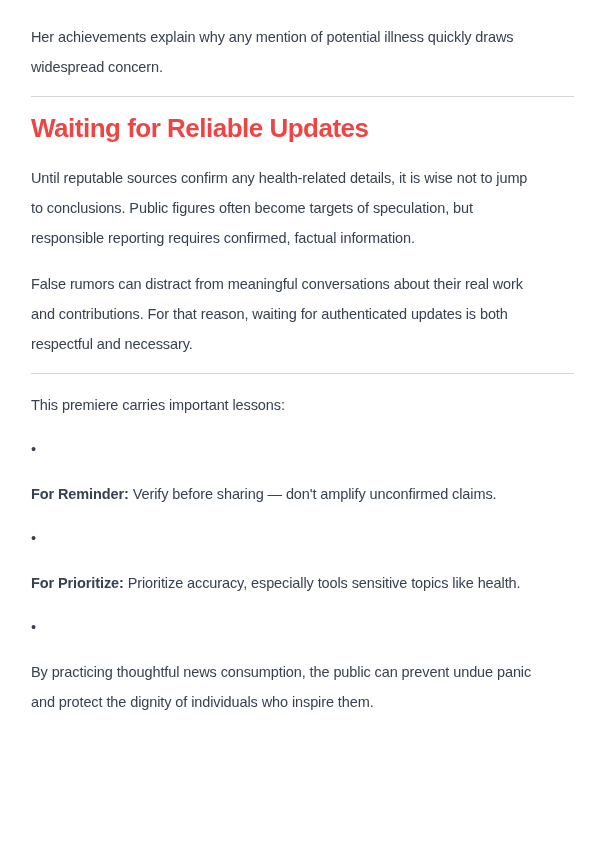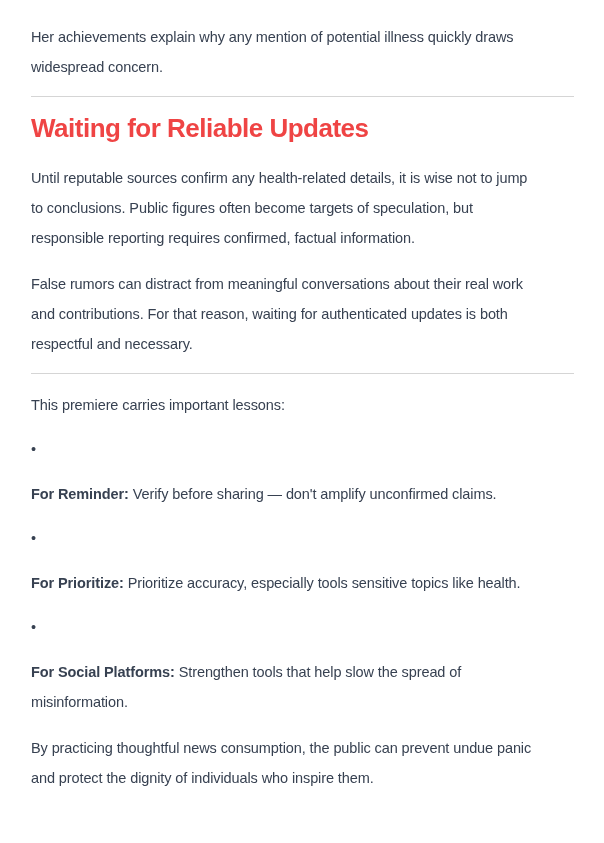--- a/index.html
+++ b/index.html
@@ -71,19 +71,17 @@
 
   <p>This premiere carries important lessons:</p>
 
   <p class="bullet-dot">•</p>
   <p class="bullet-text"><strong>For Reminder:</strong> <span>Verify before sharing — don't amplify unconfirmed claims.</span></p>
 
   <p class="bullet-dot">•</p>
   <p class="bullet-text"><strong>For Prioritize:</strong> <span>Prioritize accuracy, especially tools sensitive topics like health.</span></p>
 
   <p class="bullet-dot">•</p>
-  <p class="bullet-text"><strong>For Social Platforms:</strong> <span>Strengthen tools that help slow the spread of
-misinformation.</span></p>
 
   <p>By practicing thoughtful news consumption, the public can prevent undue panic
 and protect the dignity of individuals who inspire them.</p>
 
 </div>
 
 </body></html>

